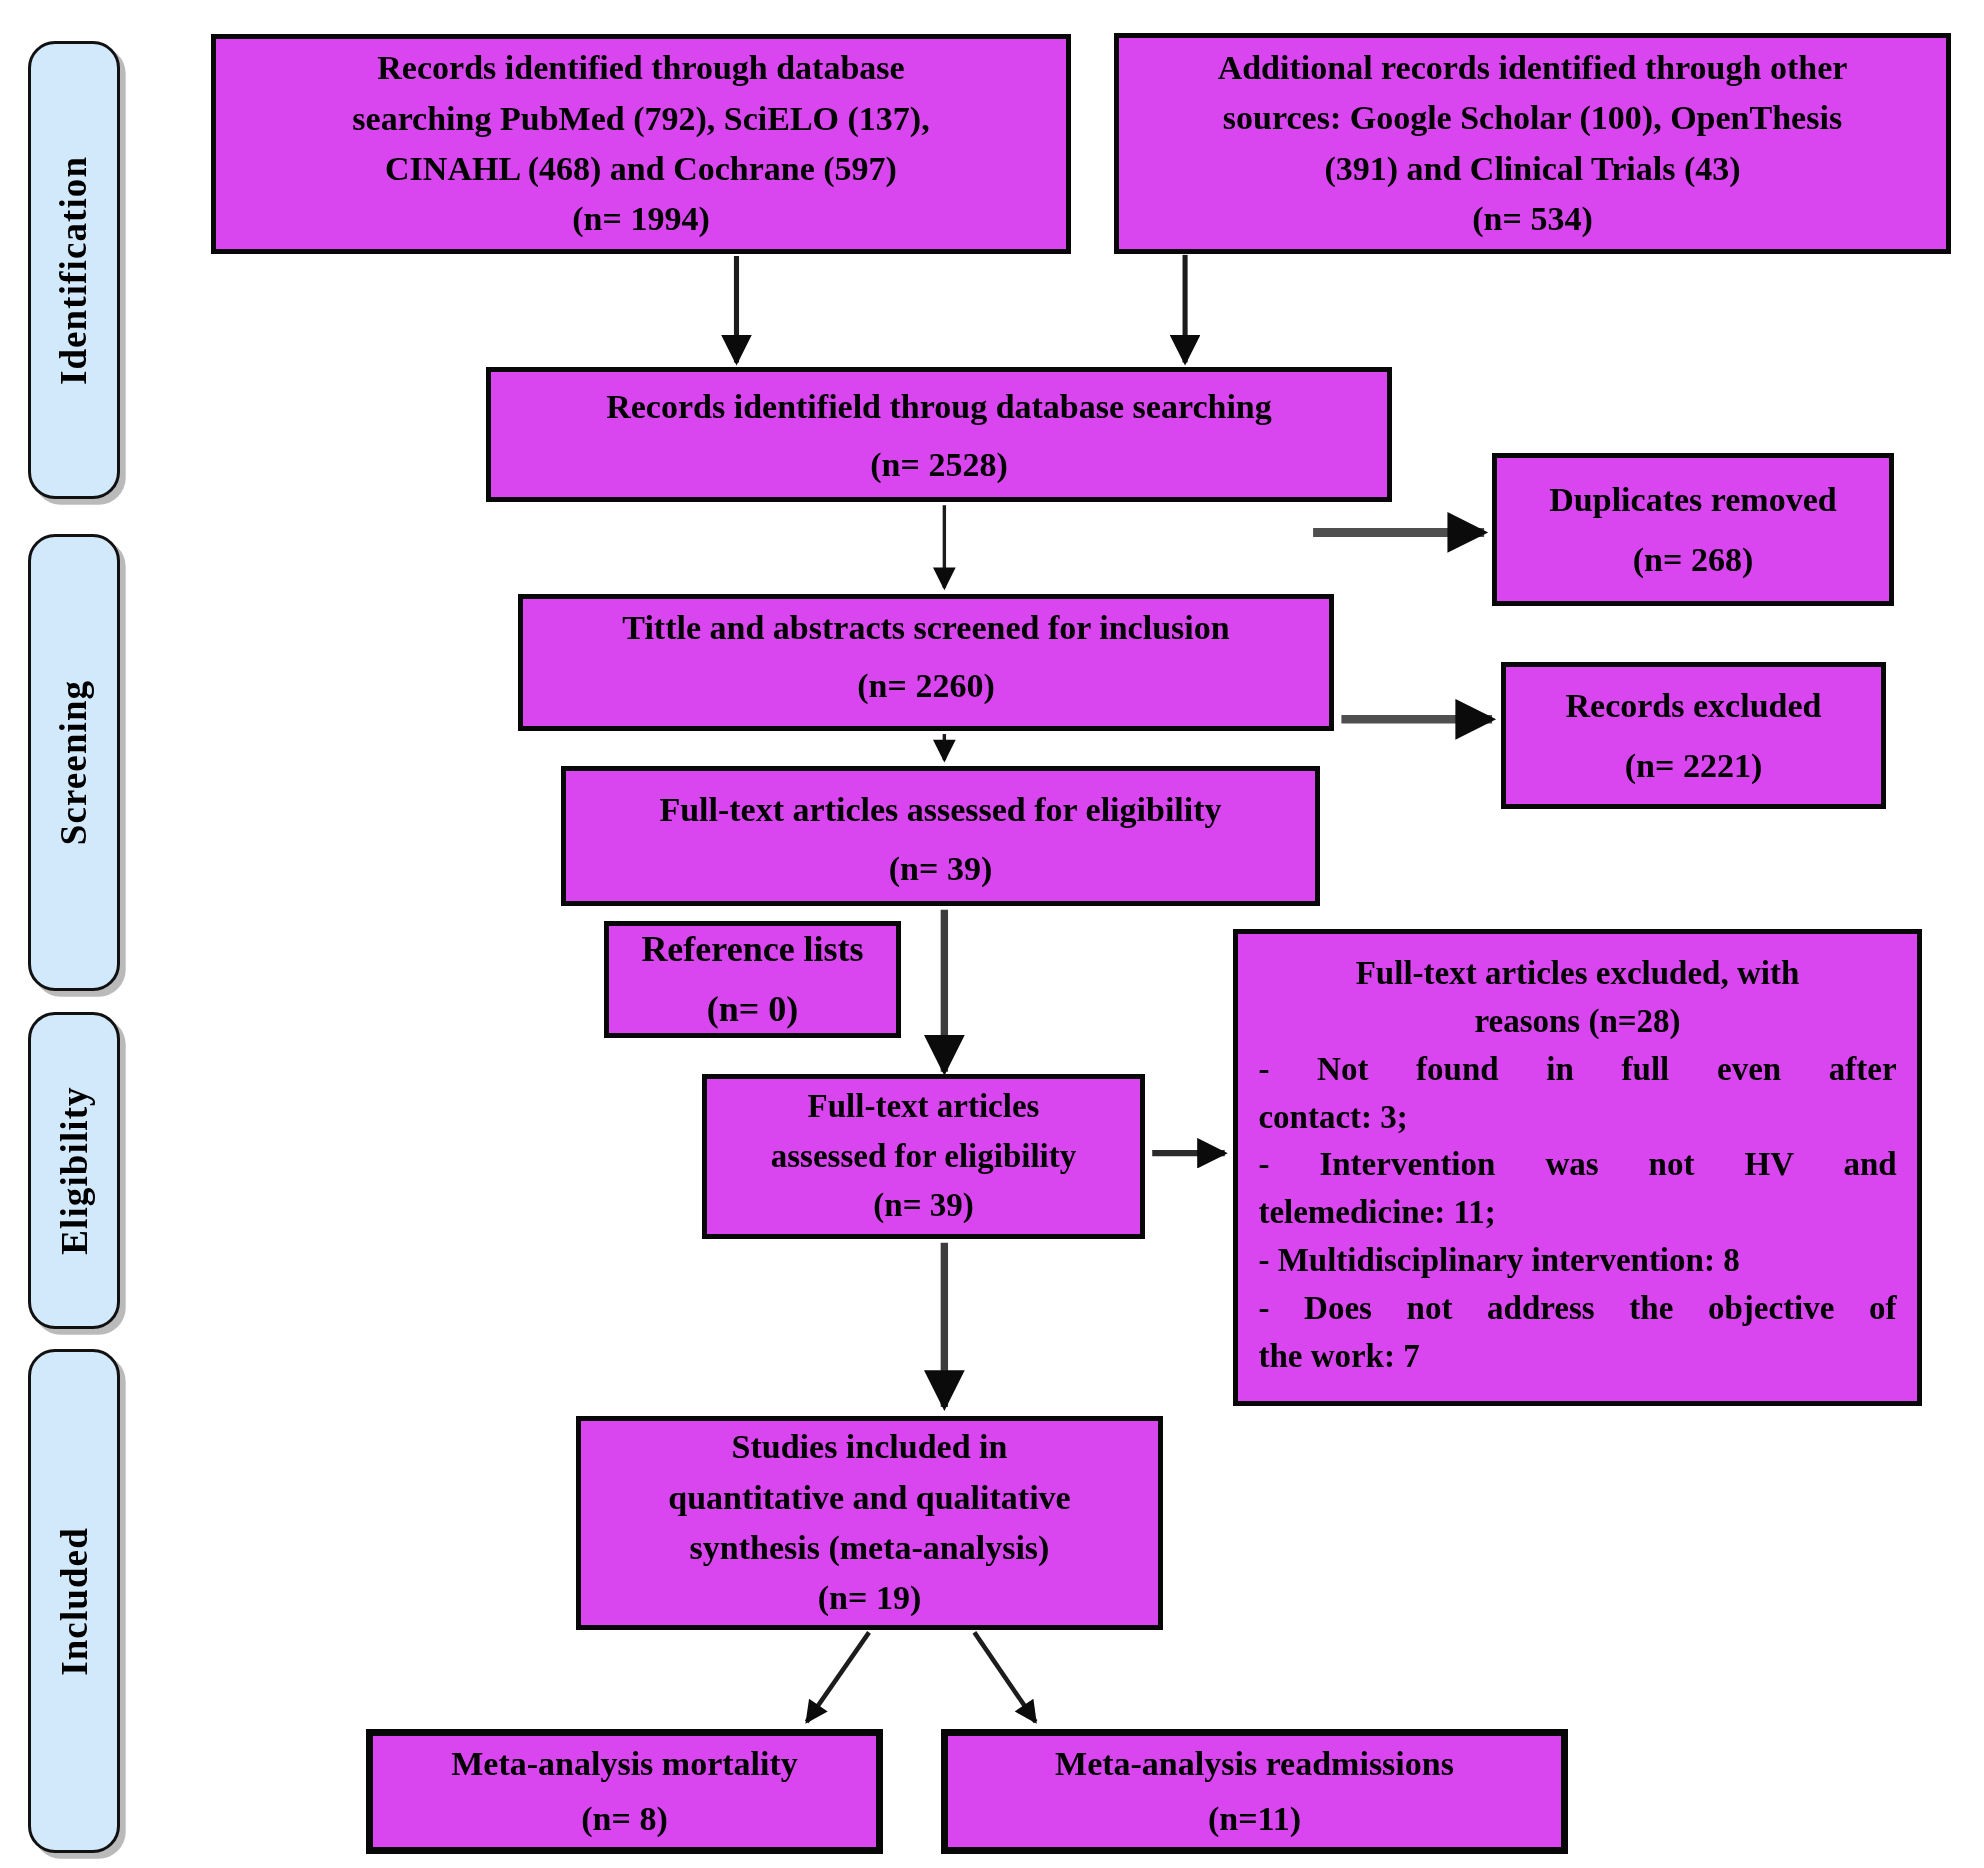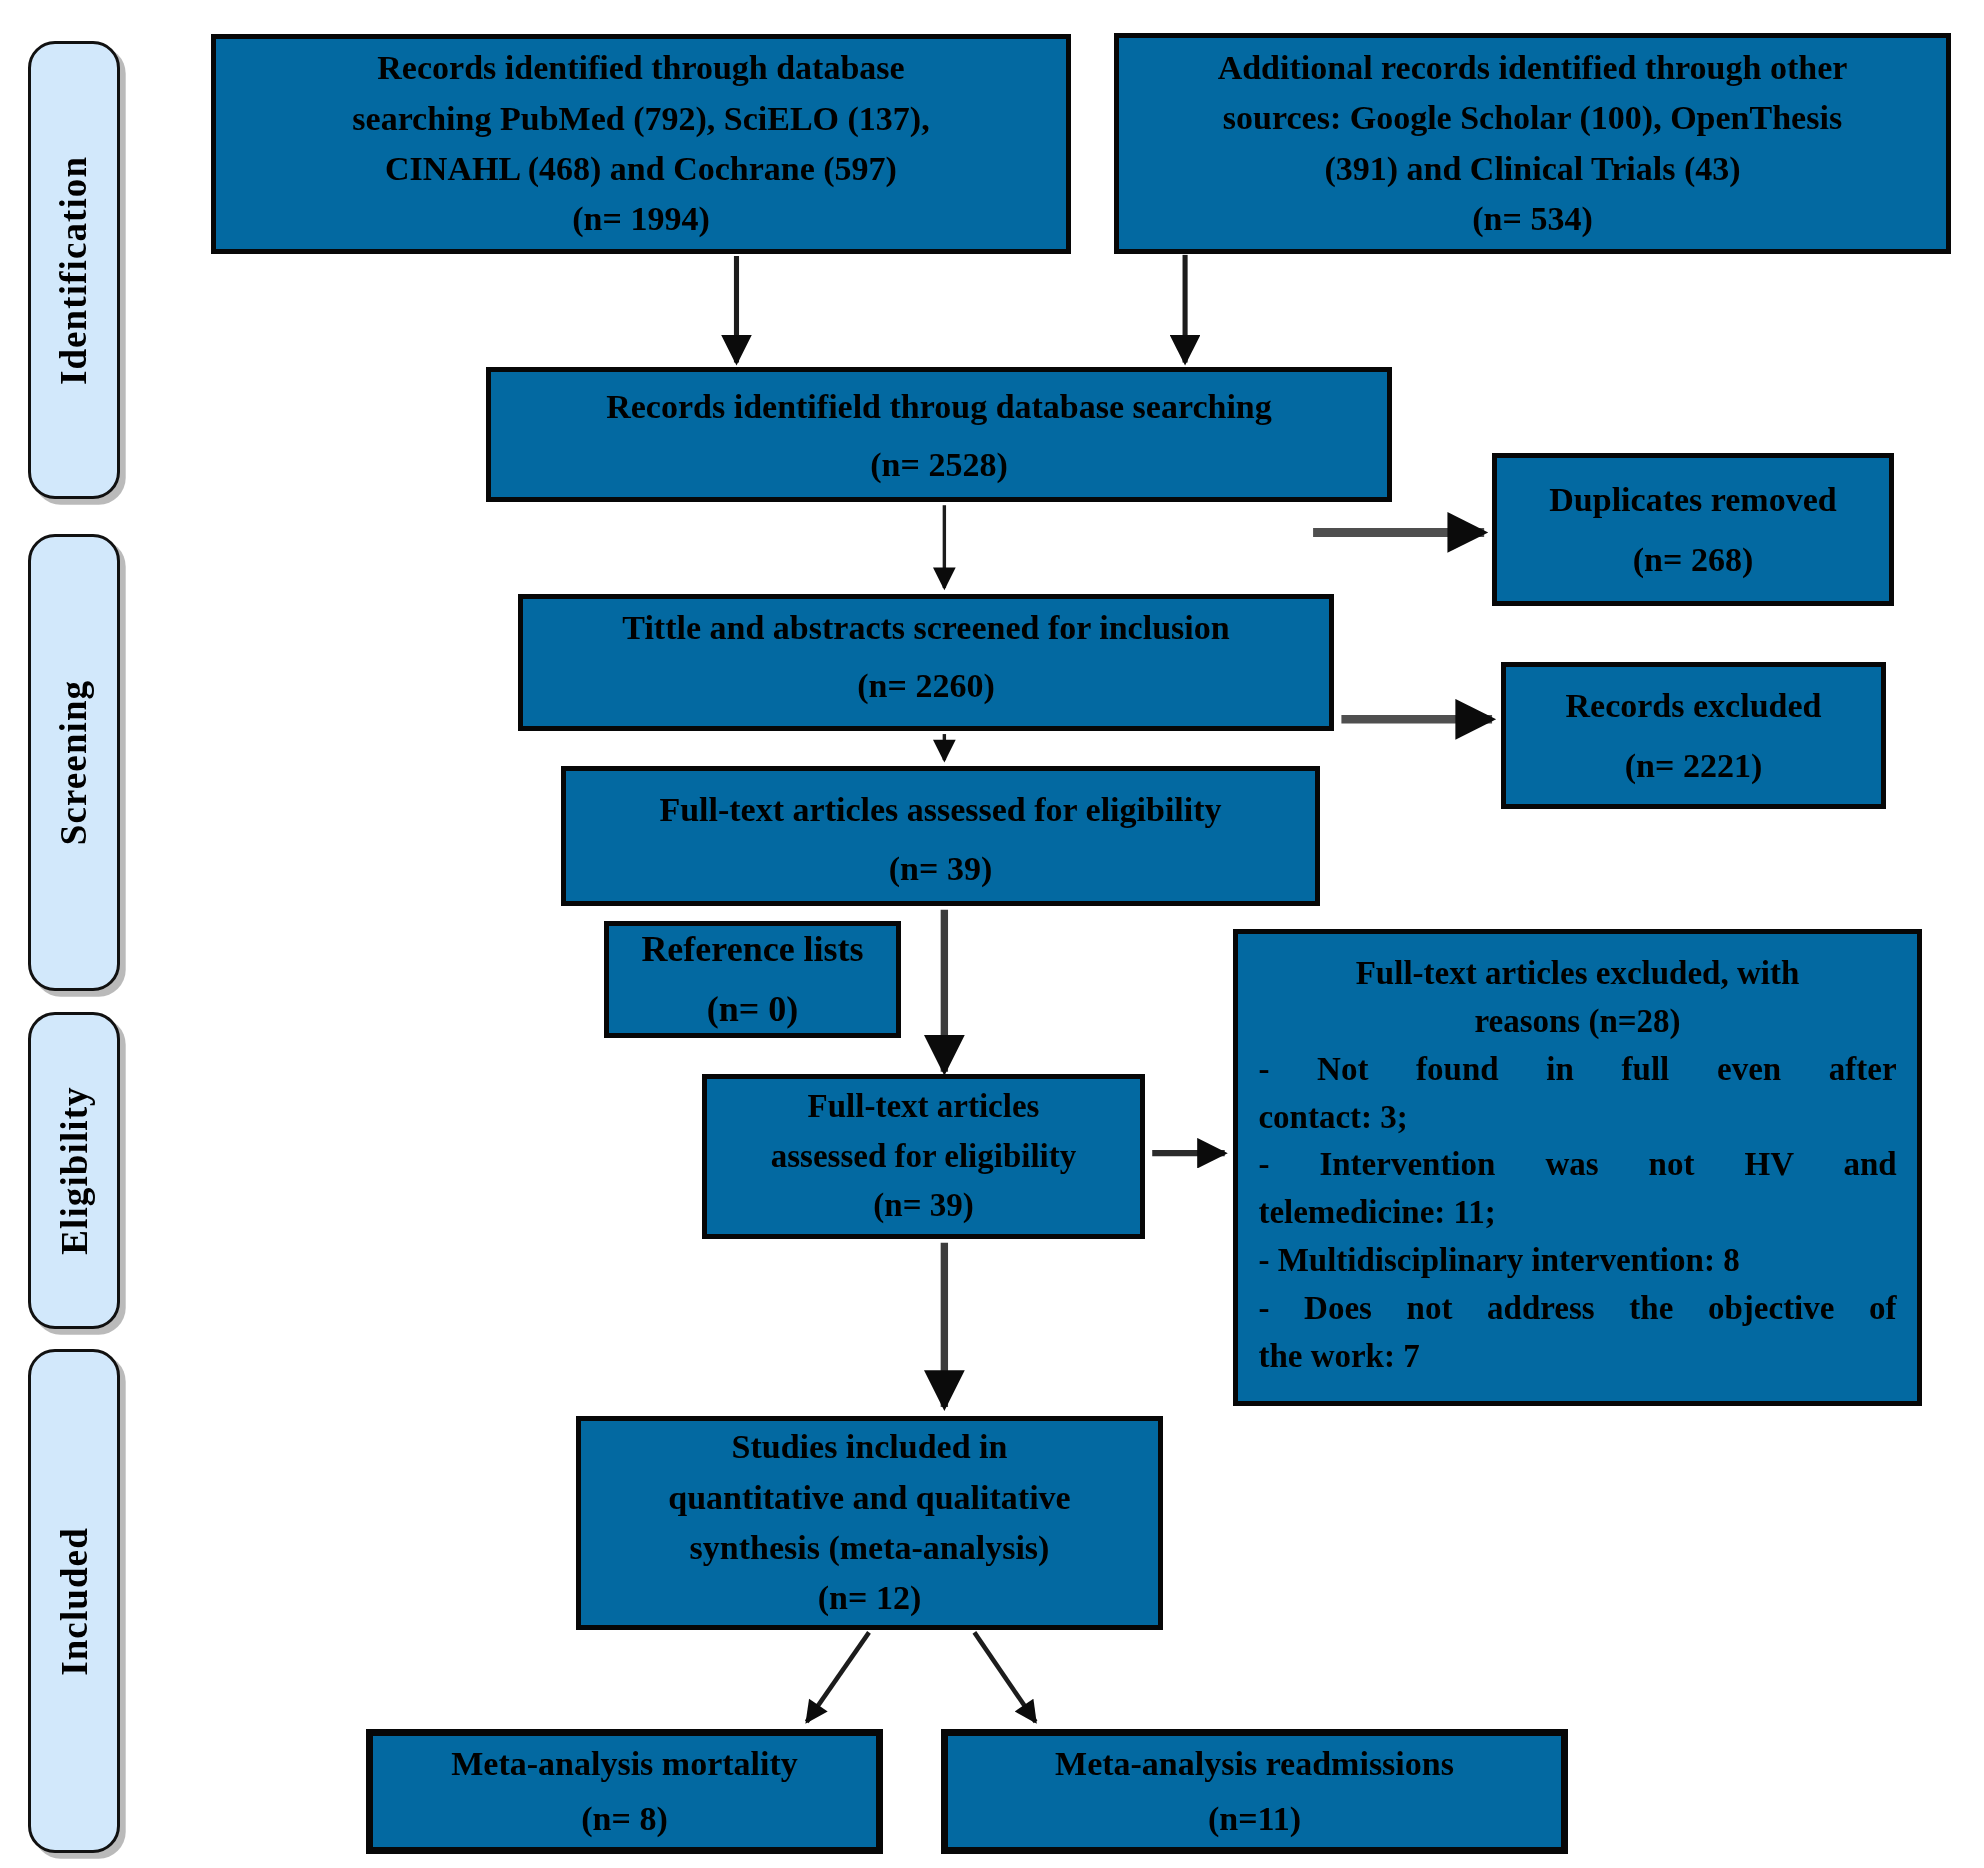--- a/index.html
+++ b/index.html
@@ -34,21 +34,21 @@
     letter-spacing:1.1px;
   }
   #pill-identification{top:41px;height:458px;}
   #pill-screening{top:534px;height:457px;}
   #pill-eligibility{top:1012px;height:317px;}
   #pill-included{top:1349px;height:504px;}
 
   
   .fbox{
     position:absolute;
-    background:#0369a1;
+    background:#d946ef;
     border:5.7px solid #070707;
     box-sizing:border-box;
     display:flex;
     flex-direction:column;
     align-items:center;
     justify-content:center;
     text-align:center;
     font-size:34px;
     line-height:1.5;
   }
@@ -181,21 +181,21 @@
     <div class="bullet">telemedicine: 11;</div>
     <div class="bullet">- Multidisciplinary intervention: 8</div>
     <div class="bullet stretch">- Does not address the objective of</div>
     <div class="bullet">the work: 7</div>
   </div>
 
   <div class="fbox" id="box-h">
     <div>Studies included in</div>
     <div>quantitative and qualitative</div>
     <div>synthesis (meta-analysis)</div>
-    <div>(n= 12)</div>
+    <div>(n= 19)</div>
   </div>
 
   <div class="fbox" id="box-i">
     <div>Meta-analysis mortality</div>
     <div>(n= 8)</div>
   </div>
 
   <div class="fbox" id="box-j">
     <div>Meta-analysis readmissions</div>
     <div>(n=11)</div>

